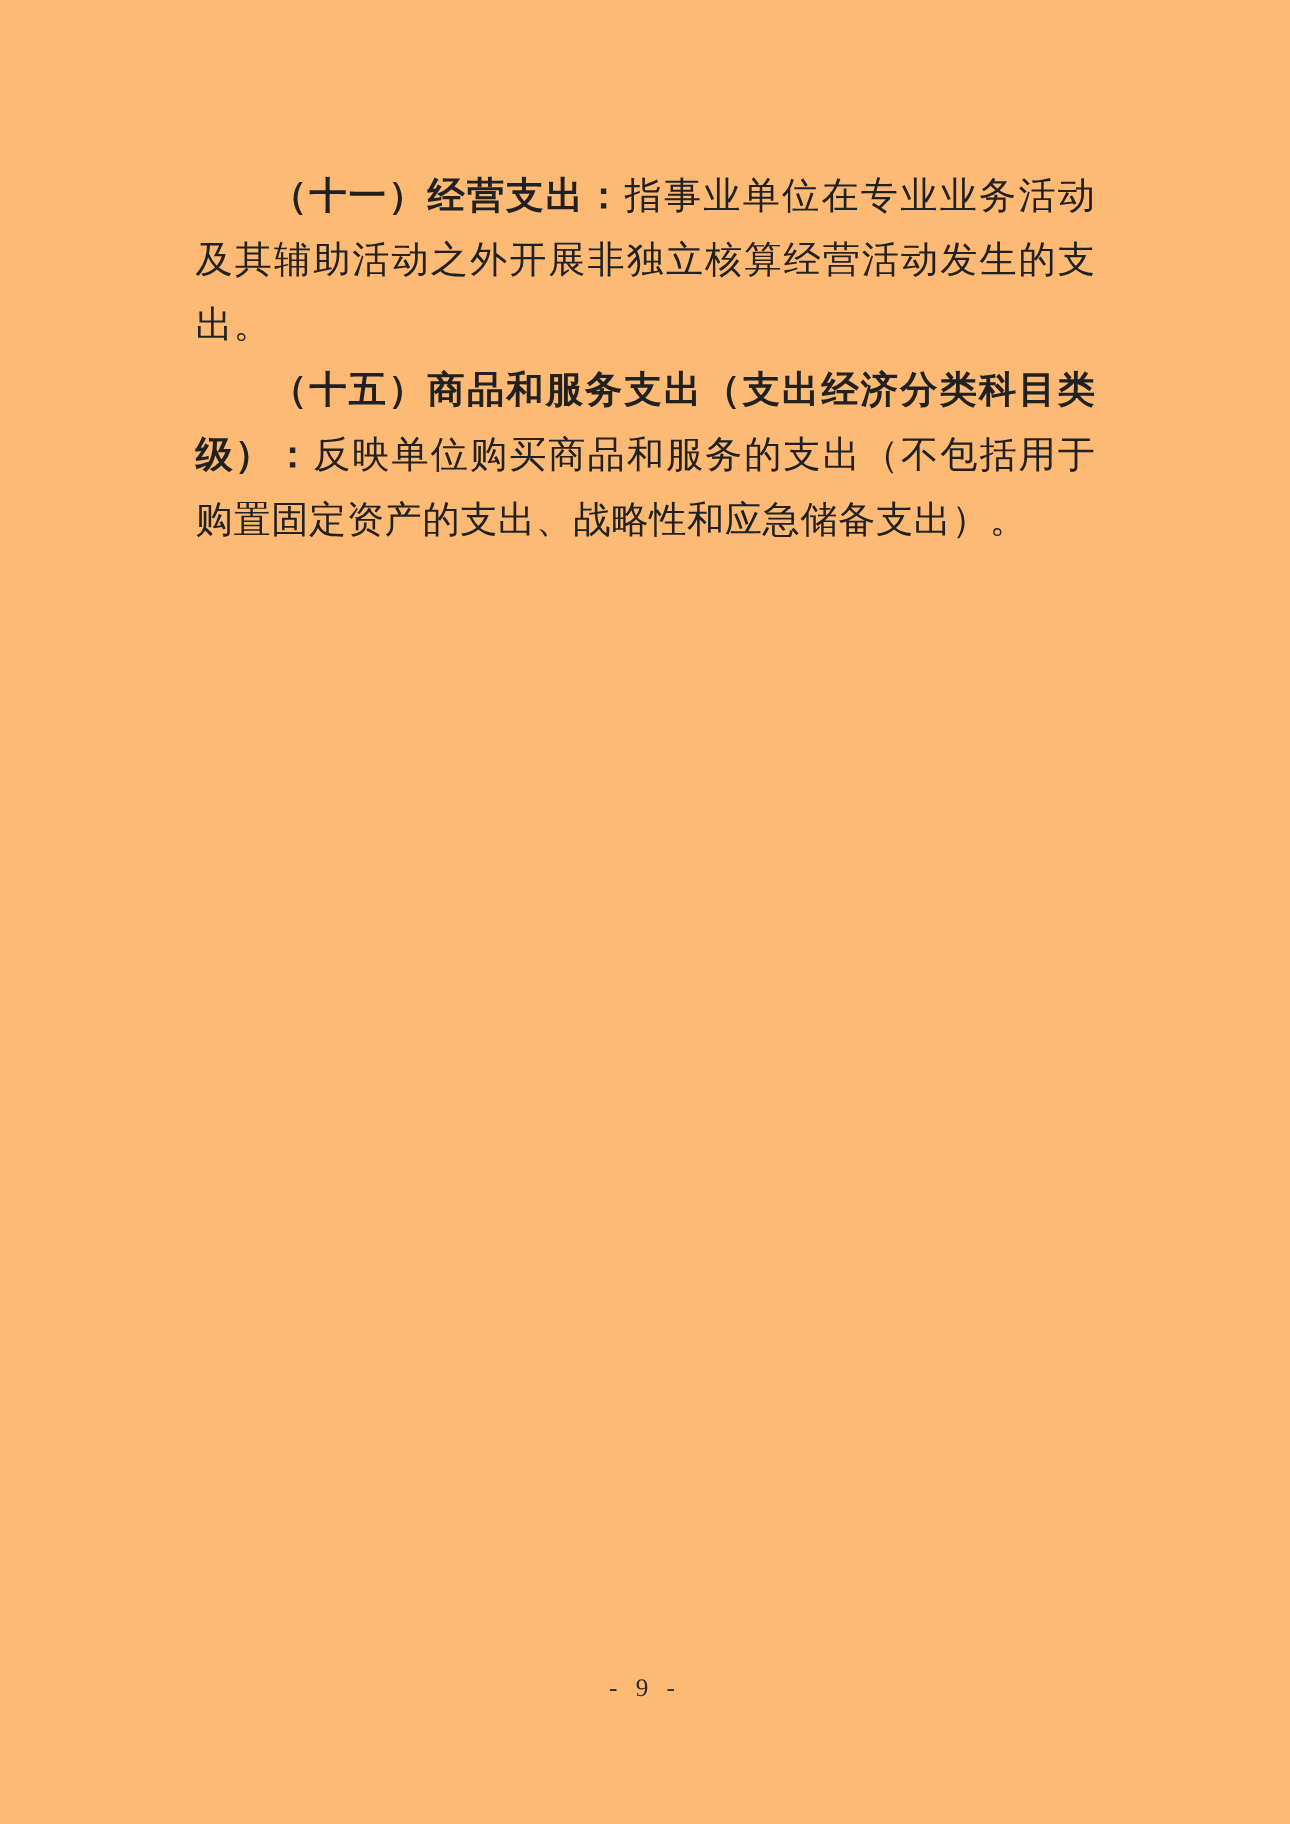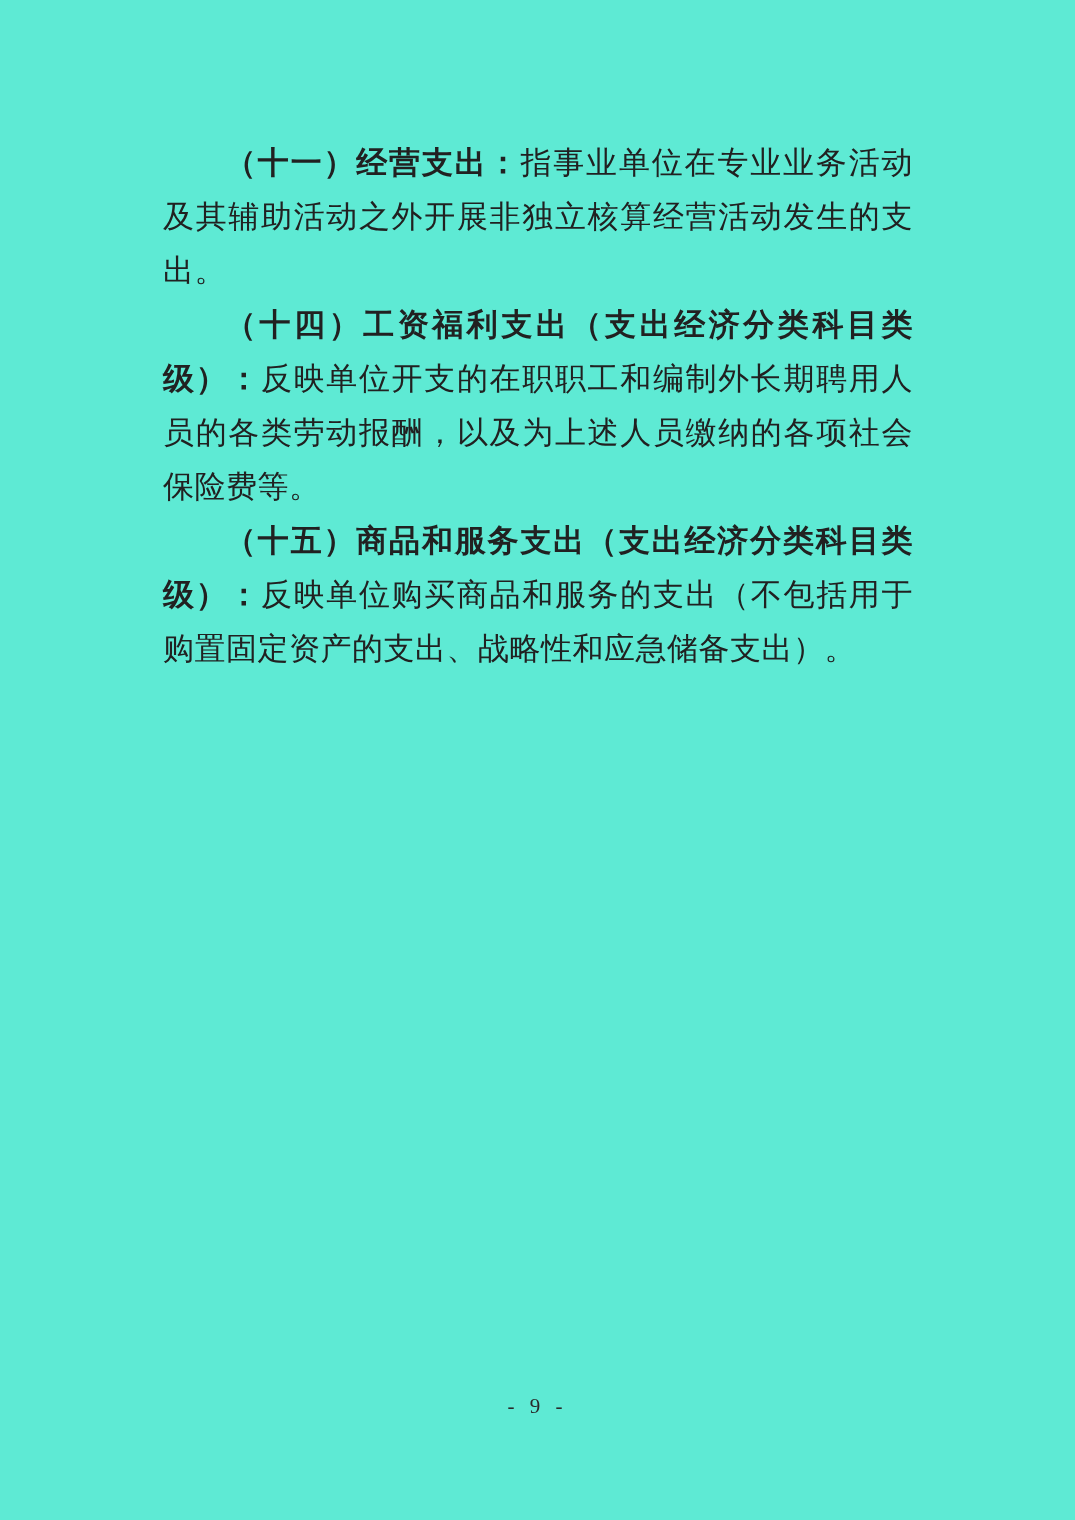--- a/index.html
+++ b/index.html
@@ -5,21 +5,21 @@
   html, body {
     margin: 0;
     padding: 0;
     background: #ffffff;
     font-family: "Liberation Serif", "DejaVu Serif", serif;
   }
   .page {
     position: relative;
     width: 1075px;
     height: 1520px;
-    background: #5eead4;
+    background: #fdba74;
     overflow: hidden;
   }
   .content {
     position: absolute;
     left: 163px;
     top: 136px;
     width: 750px;
   }
   .para {
     margin: 0;
@@ -45,17 +45,16 @@
     color: #2a2a2a;
     letter-spacing: 5px;
   }
 </style>
 </head>
 <body>
 
 <div class="page">
   <div class="content">
     <p class="para"><span class="head">（十一）经营支出：</span><span>指事业单位在专业业务活动及其辅助活动之外开展非独立核算经营活动发生的支出。</span></p>
-    <p class="para"><span class="head">（十四）工资福利支出（支出经济分类科目类级）：</span><span>反映单位开支的在职职工和编制外长期聘用人员的各类劳动报酬，以及为上述人员缴纳的各项社会保险费等。</span></p>
     <p class="para"><span class="head">（十五）商品和服务支出（支出经济分类科目类级）：</span><span>反映单位购买商品和服务的支出（不包括用于购置固定资产的支出、战略性和应急储备支出）。</span></p>
   </div>
   <div class="footer">- 9 -</div>
 </div>
 
 </body></html>

